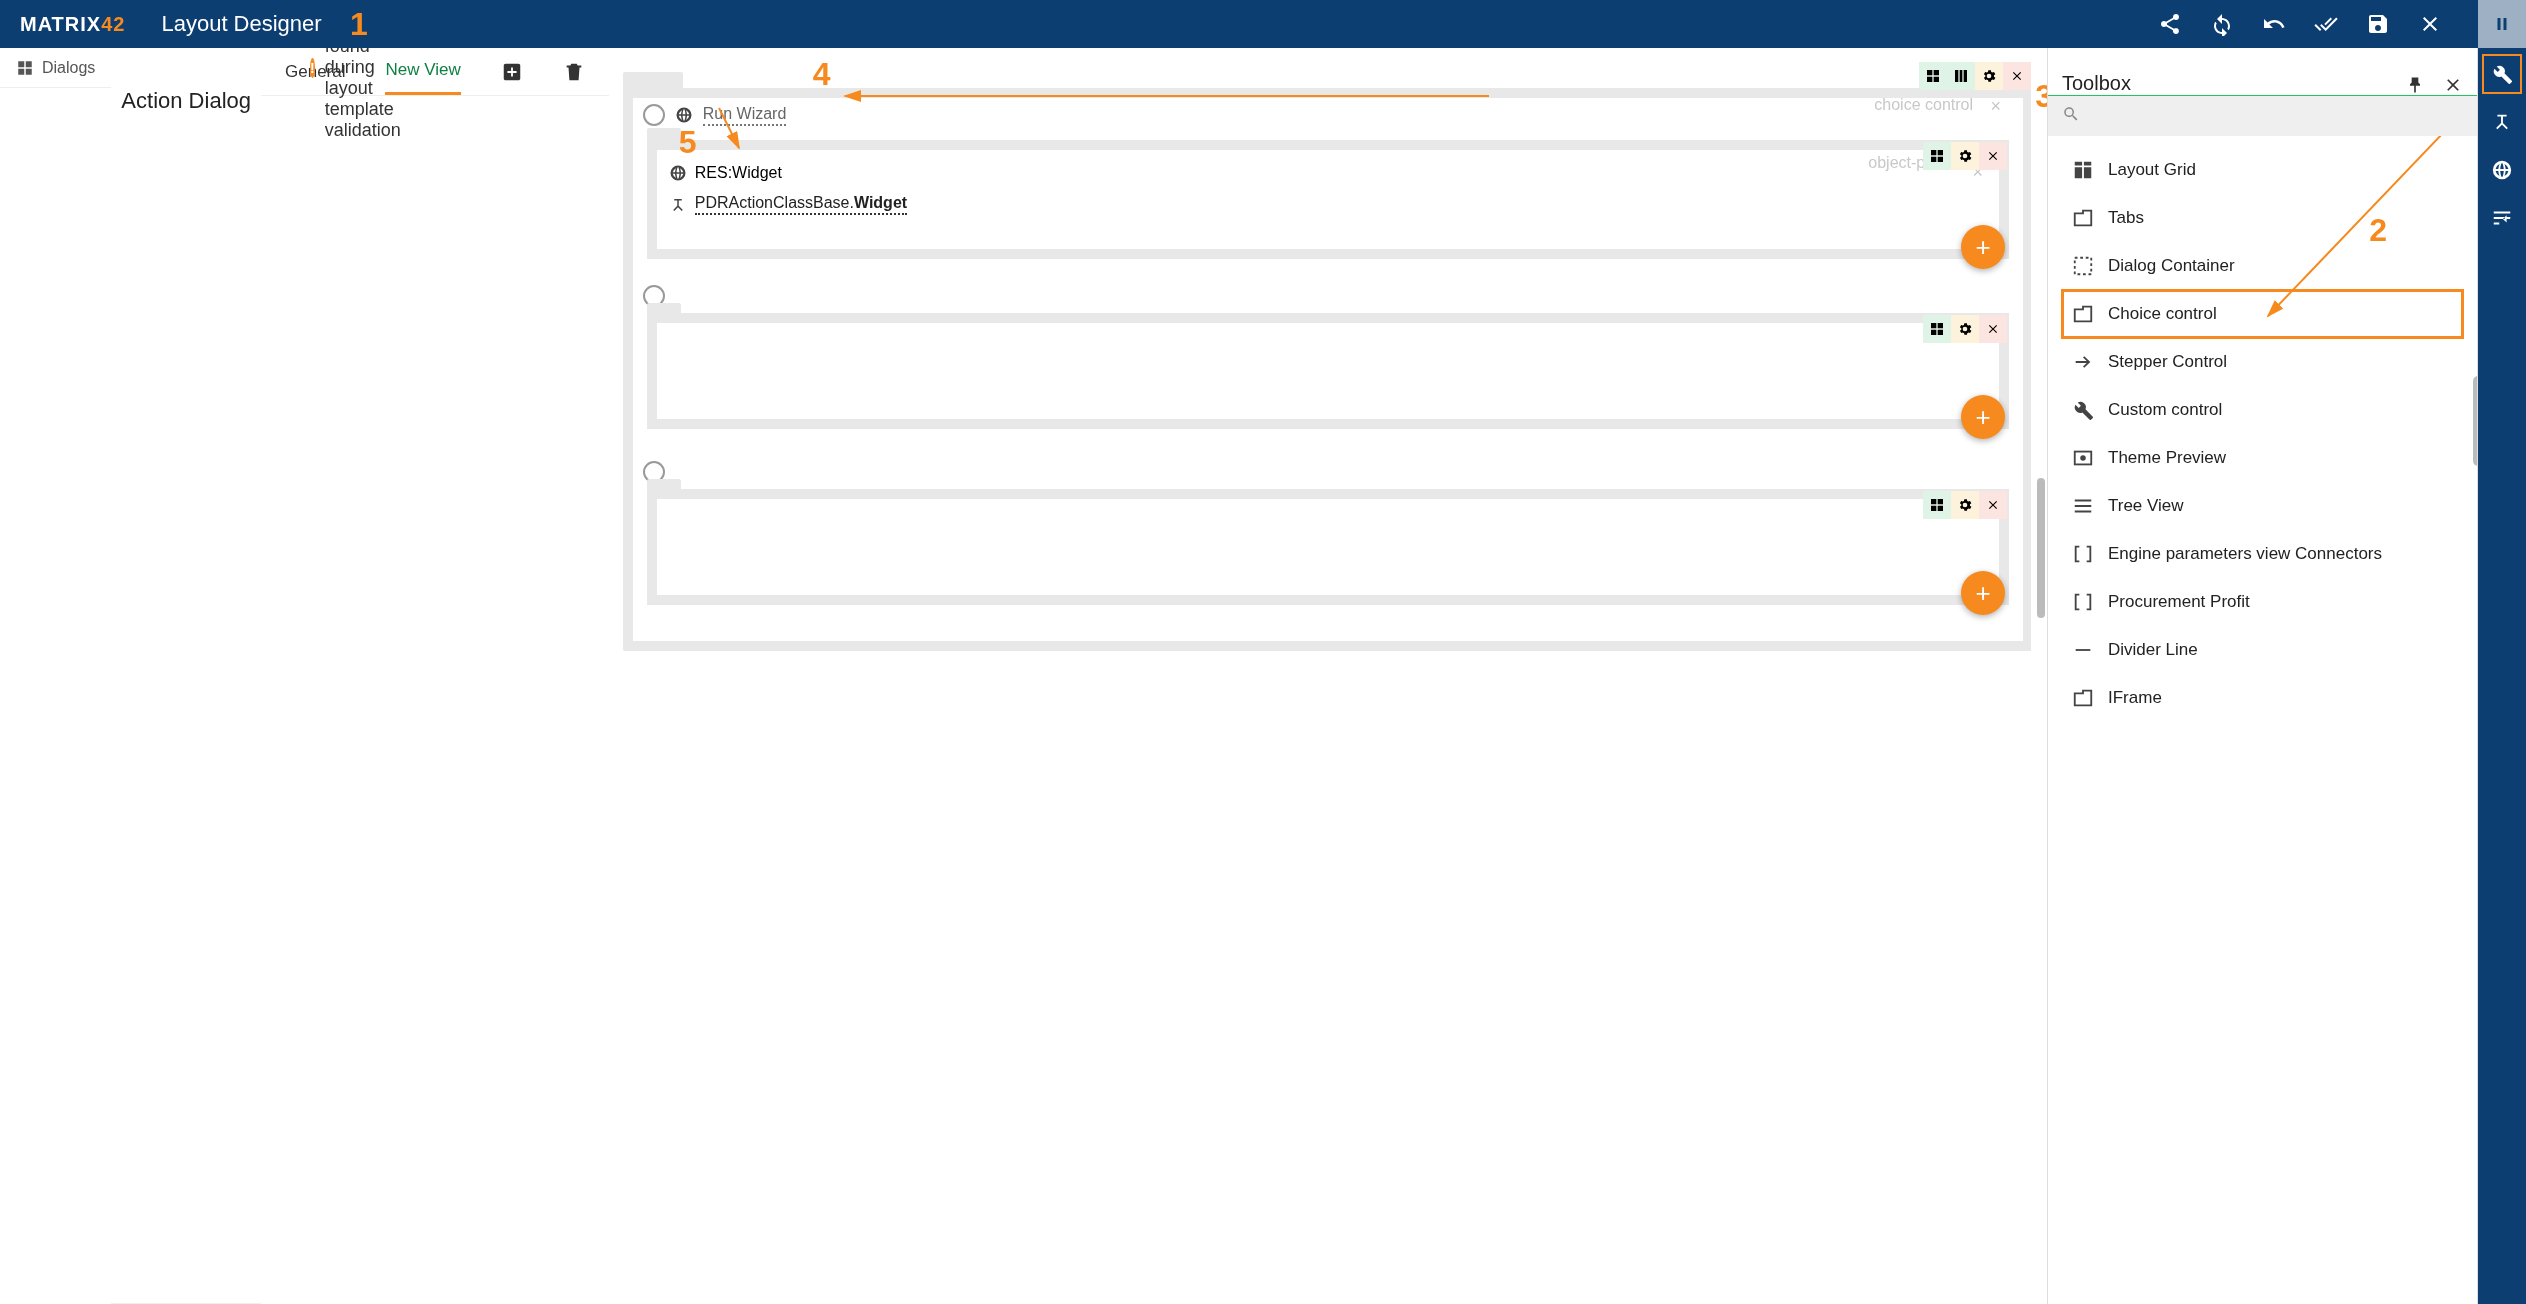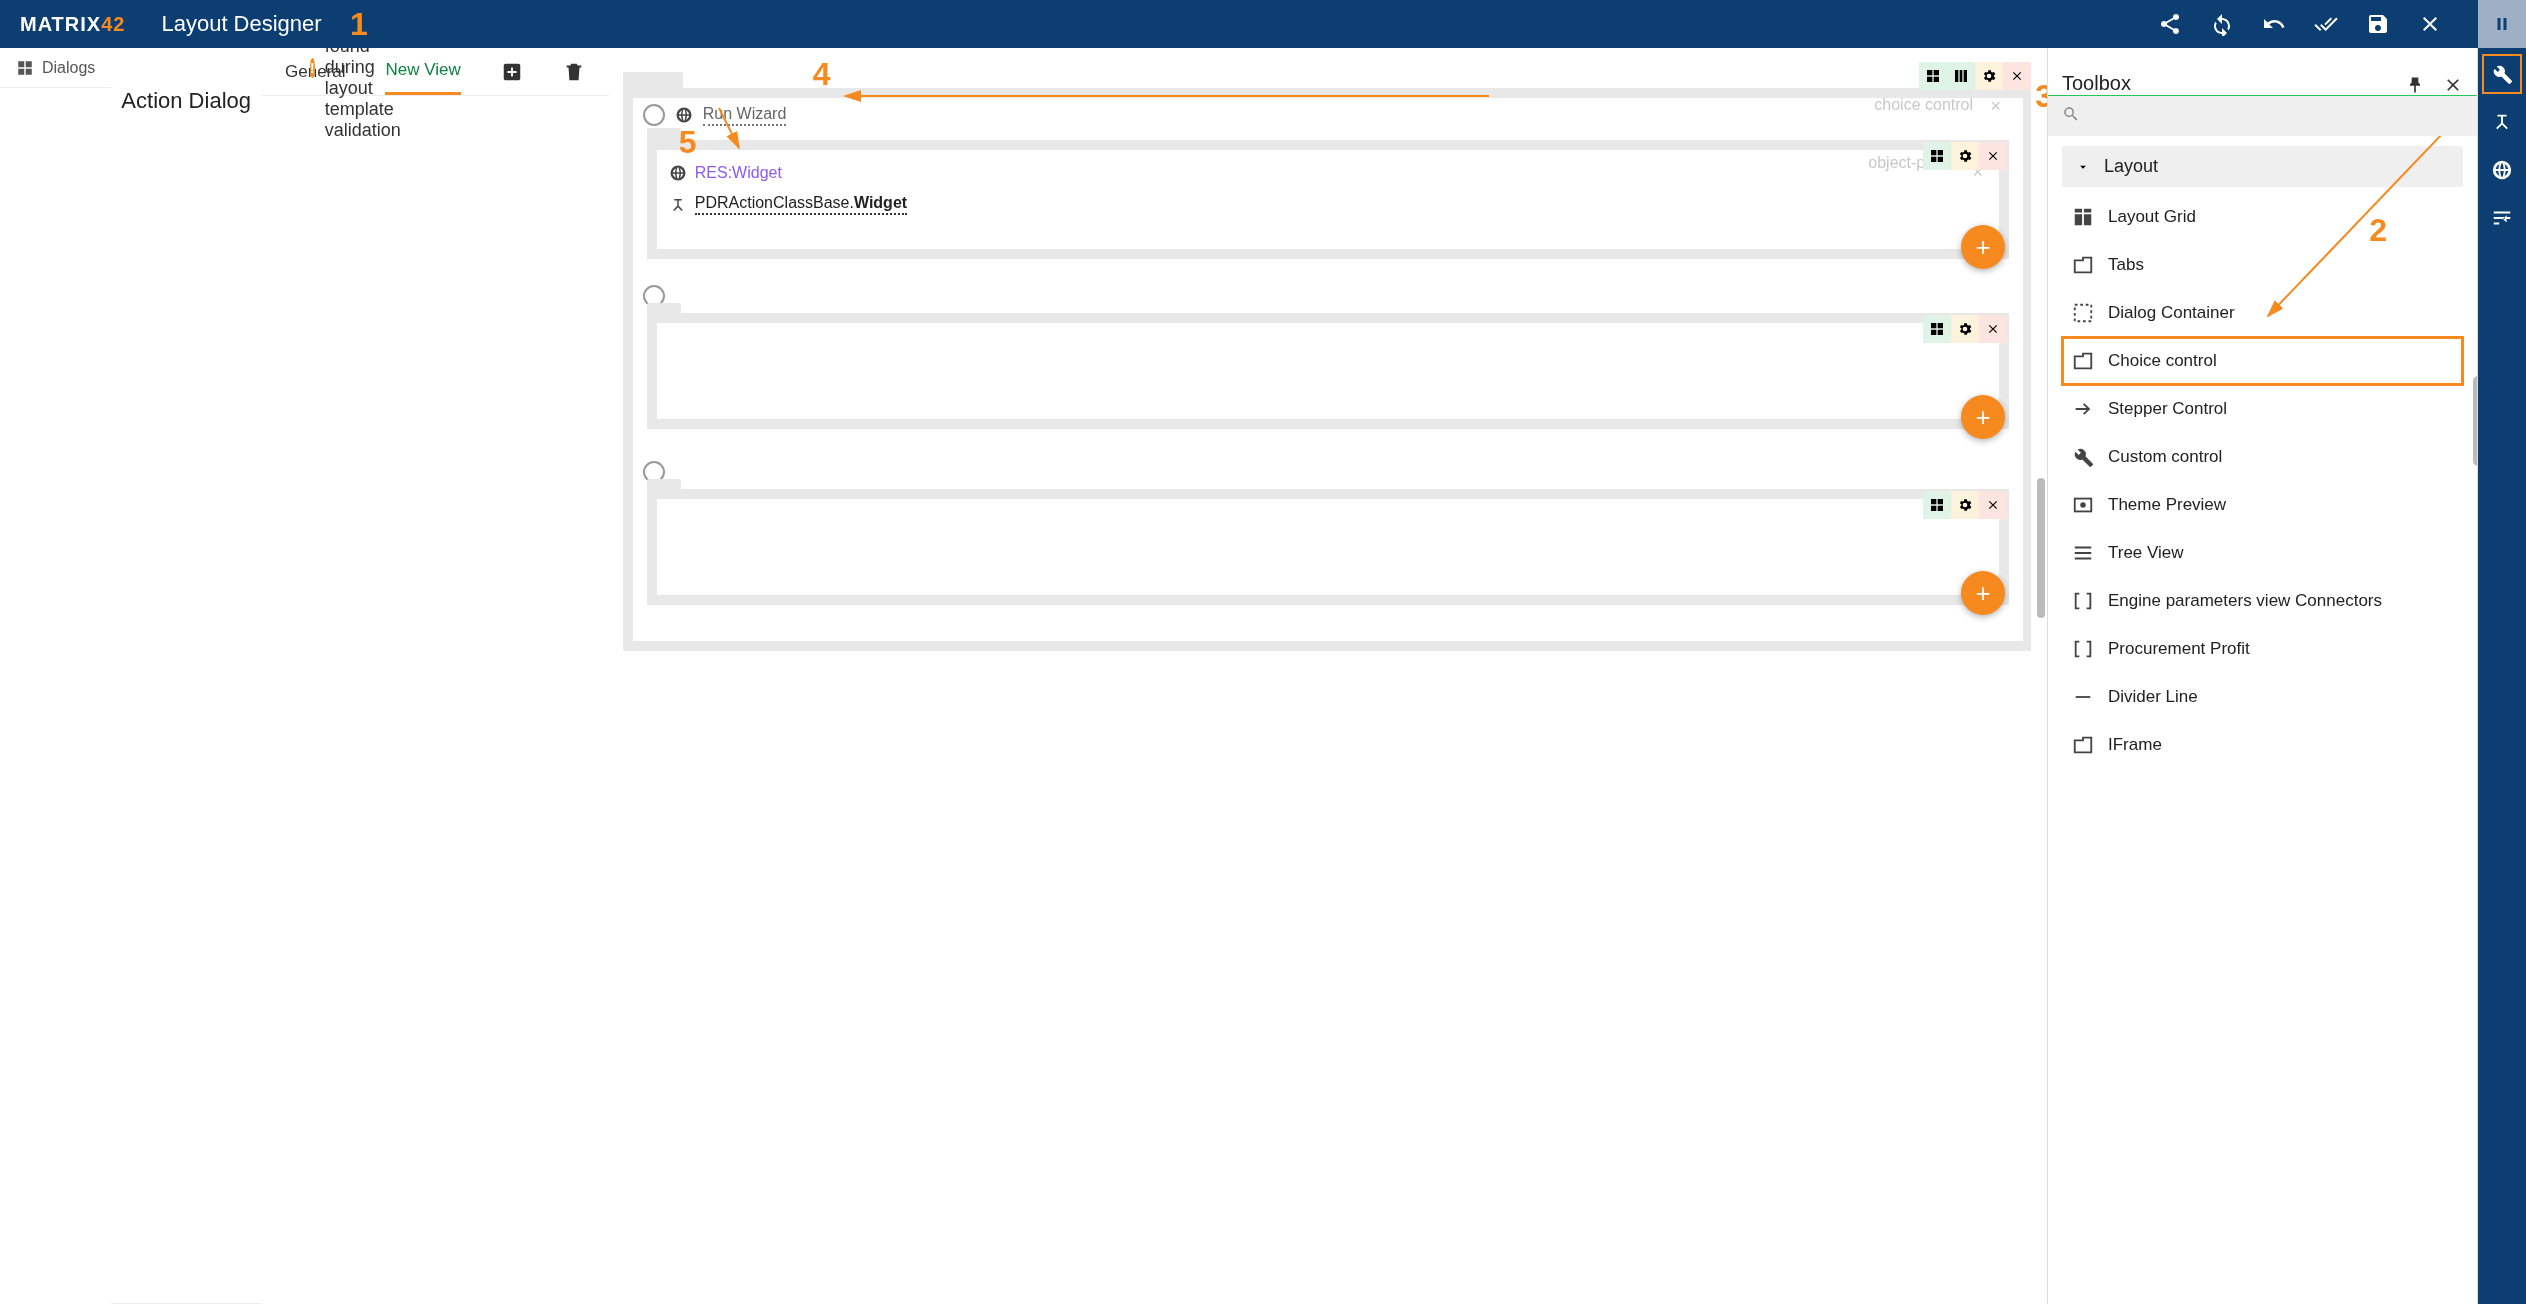--- a/index.html
+++ b/index.html
@@ -230,21 +230,21 @@
               <span class="tb-btn tb-red">
                   <svg width="14" height="14" viewBox="0 0 24 24">
                     <path d="M19 6.4L17.6 5 12 10.6 6.4 5 5 6.4 10.6 12 5 17.6 6.4 19 12 13.4 17.6 19 19 17.6 13.4 12z"></path>
                   </svg>
                 </span>
             </div>
             <div style="display:flex; align-items:center; gap:8px; margin-bottom:12px;">
               <svg class="globe" viewBox="0 0 24 24">
                   <path d="M12 2a10 10 0 1 0 0 20 10 10 0 0 0 0-20zm7 9h-3a16 16 0 0 0-1.3-5.5A8 8 0 0 1 19 11zM12 4c.9 1.3 1.7 3.4 1.9 7h-3.8c.2-3.6 1-5.7 1.9-7zM9.3 5.5A16 16 0 0 0 8 11H5a8 8 0 0 1 4.3-5.5zM5 13h3c.1 2.1.6 4 1.3 5.5A8 8 0 0 1 5 13zm7 7c-.9-1.3-1.7-3.4-1.9-7h3.8c-.2 3.6-1 5.7-1.9 7zm2.7-1.5c.7-1.5 1.2-3.4 1.3-5.5h3a8 8 0 0 1-4.3 5.5z"></path>
                 </svg>
-              <span style="font-size:16px; color:#8b5cf6;">RES:Widget</span>
+              <span style="font-size:16px; color:#000000;">RES:Widget</span>
             </div>
             <div style="display:flex; align-items:center; gap:8px;text-align:right;">
               <svg class="merge" viewBox="0 0 24 24">
                   <path d="M17 20l-5-5-5 5-1.4-1.4L11 13V4h2v9l5.4 5.6z M7 4h10v2H7z"></path>
                 </svg>
               <span class="dotted-label-strong"><span>PDRActionClassBase.</span><b>Widget</b></span>
             </div>
             <div class="fab">+</div>
           </div>
 
@@ -331,26 +331,20 @@
               <path d="M19 6.4L17.6 5 12 10.6 6.4 5 5 6.4 10.6 12 5 17.6 6.4 19 12 13.4 17.6 19 19 17.6 13.4 12z"></path>
             </svg>
         </div>
       </div>
       <div class="search-row">
         <svg class="search-icon" viewBox="0 0 24 24">
             <path d="M15.5 14h-.8l-.3-.3a6.5 6.5 0 1 0-.7.7l.3.3v.8l5 5 1.5-1.5-5-5zM9.5 14A4.5 4.5 0 1 1 14 9.5 4.5 4.5 0 0 1 9.5 14z"></path>
           </svg>
       </div>
       <div class="panel-body">
-        <div class="group-header">
-          <svg class="chev" viewBox="0 0 24 24">
-              <path d="M7 10l5 5 5-5z"></path>
-            </svg>
-          <span>Layout</span>
-        </div>
         <div id="tool-list">
             <div class="tool-item">
               <span class="tool-icon">
                 <svg viewBox="0 0 24 24">
                   <path d="M3 3h8v4H3zM13 3h8v4h-8zM3 9h8v12H3zM13 9h8v12h-8z"></path>
                 </svg>
               </span>
               <span>Layout Grid</span>
             </div>
             <div class="tool-item">

